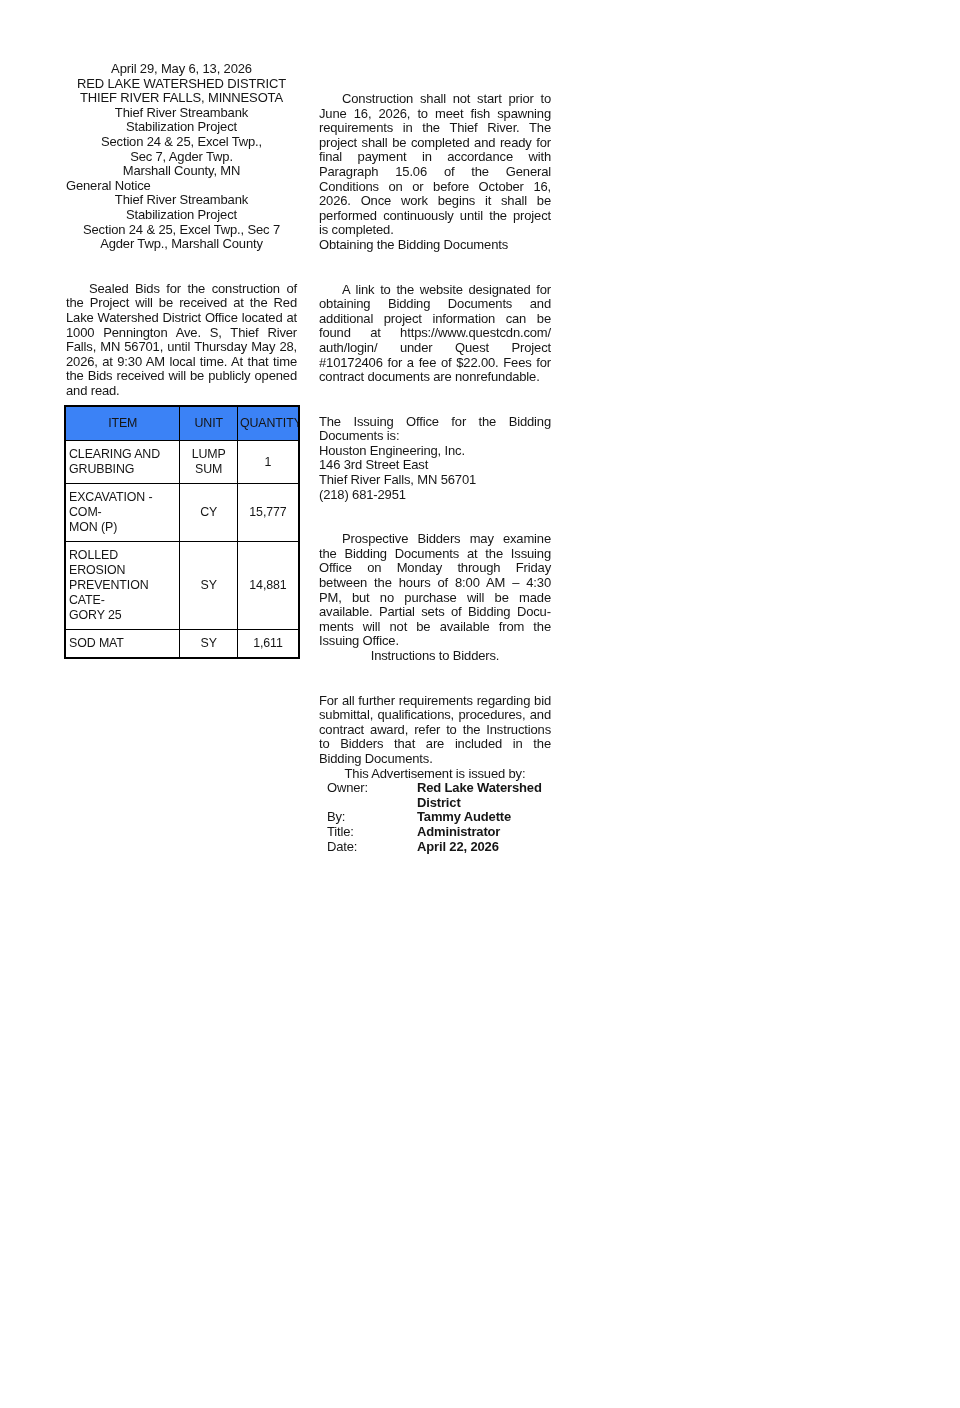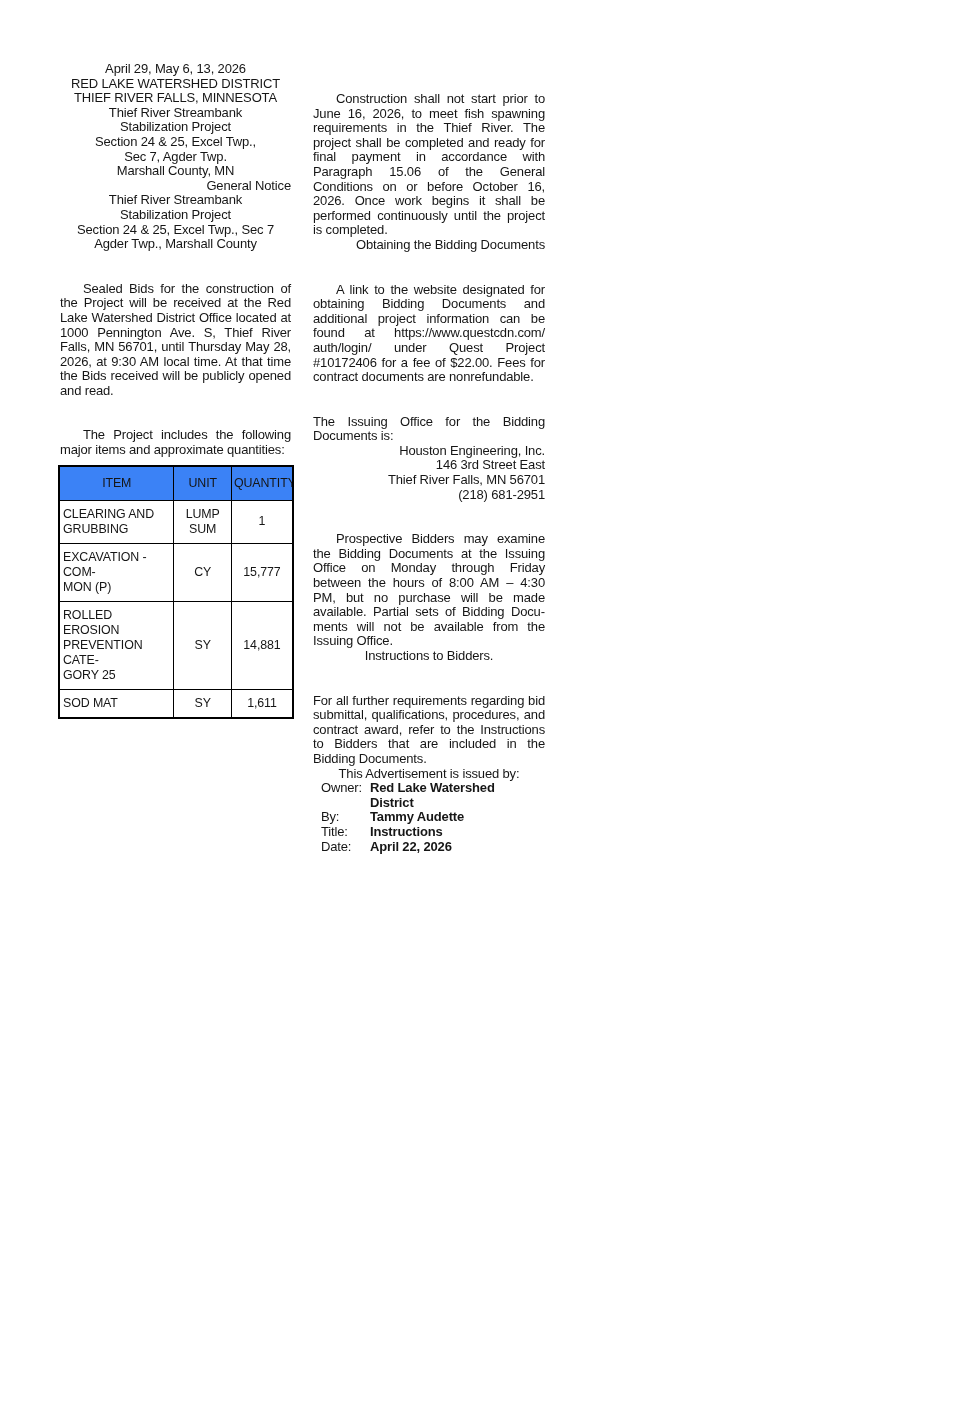--- a/index.html
+++ b/index.html
@@ -4,30 +4,30 @@
 <style>
   html, body {
     margin: 0; padding: 0;
     width: 960px; height: 1408px;
     background: #ffffff;
     font-family: "Liberation Sans", sans-serif;
     color: #161616;
   }
   .page { position: relative; width: 960px; height: 1408px; background: #fff; overflow: hidden; }
   .ad {
-    position: absolute; left: 60px; top: 62px;
+    position: absolute; left: 66px; top: 62px;
     display: flex; gap: 22px;
     font-size: 13px; line-height: 14.6px;
     letter-spacing: -0.15px;
   }
   .col { width: 231px; }
   .col.right { width: 232px; }
   .line { white-space: normal; }
   .line.center { text-align: center; }
-  .line.left { text-align: right; }
+  .line.left { text-align: left; }
   .bold, .b { font-weight: normal; }
   .para { text-align: justify; text-justify: inter-word; hyphens: manual; margin-top: 30px; -webkit-hyphens: manual; }
   .para.indent { text-indent: 23px; }
   table.qtable {
     border-collapse: collapse;
     table-layout: fixed;
     width: 236px;
     margin: 7px 0 5px -2px;
     border: 2px solid #000;
   }
@@ -41,21 +41,21 @@
   table.qtable th {
     background: #3b82f6;
     font-weight: normal;
     text-align: center;
     height: 29px;
     padding: 2px;
   }
   table.qtable td { padding: 6px 3px; vertical-align: middle; }
   td.cell-item { text-align: left; padding-left: 4px; }
   td.cell-center { text-align: center; }
-  .kv { display: flex; padding-left: 8px; }
+  .kv { display: flex; padding-left: 8px; gap: 41px; }
   .kv-label { flex: 0 0 49px; width: 49px; }
   .kv-value { font-weight: bold; }
 </style>
 </head>
 <body>
 
 <div class="page">
   <div class="ad">
     <div class="col left" id="col-0">
         <div class="line center">April 29, May 6, 13, 2026</div>
@@ -65,21 +65,20 @@
         <div class="line center bold">Stabilization Project</div>
         <div class="line center bold">Section 24 &amp; 25, Excel Twp.,</div>
         <div class="line center bold">Sec 7, Agder Twp.</div>
         <div class="line center bold">Marshall County, MN</div>
         <div class="line left bold">General Notice</div>
         <div class="line center bold">Thief River Streambank</div>
         <div class="line center bold">Stabilization Project</div>
         <div class="line center bold">Section 24 &amp; 25, Excel Twp., Sec 7</div>
         <div class="line center bold">Agder Twp., Marshall County</div>
         <div class="para indent"><span>Sealed Bids for the construction of the Project will be received at the </span><span class="b">Red Lake Watershed District Office</span><span> locat­ed at </span><span class="b">1000 Pennington Ave. S, Thief River Falls, MN 56701</span><span>, until </span><span class="b">Thurs­day May 28, 2026, at 9:30 AM</span><span> local time. At that time the Bids received will be publicly opened and read.</span></div>
-        <div class="para indent"><span>The Project includes the following major items and approximate quanti­ties:</span></div>
         <table class="qtable">
           <colgroup>
             <col style="width: 114px;">
             <col style="width: 57px;">
             <col style="width: 61px;">
           </colgroup>
           <thead>
             <tr>
               <th>ITEM</th>
               <th>UNIT</th>
@@ -126,21 +125,21 @@
         <div class="kv">
           <span class="kv-label">Owner:</span>
           <span class="kv-value">Red Lake Watershed<br>District</span>
         </div>
         <div class="kv">
           <span class="kv-label">By:</span>
           <span class="kv-value">Tammy Audette</span>
         </div>
         <div class="kv">
           <span class="kv-label">Title:</span>
-          <span class="kv-value">Instructions</span>
+          <span class="kv-value">Administrator</span>
         </div>
         <div class="kv">
           <span class="kv-label">Date:</span>
           <span class="kv-value">April 22, 2026</span>
         </div>
       </div>
   </div>
 </div>
 
 </body></html>

